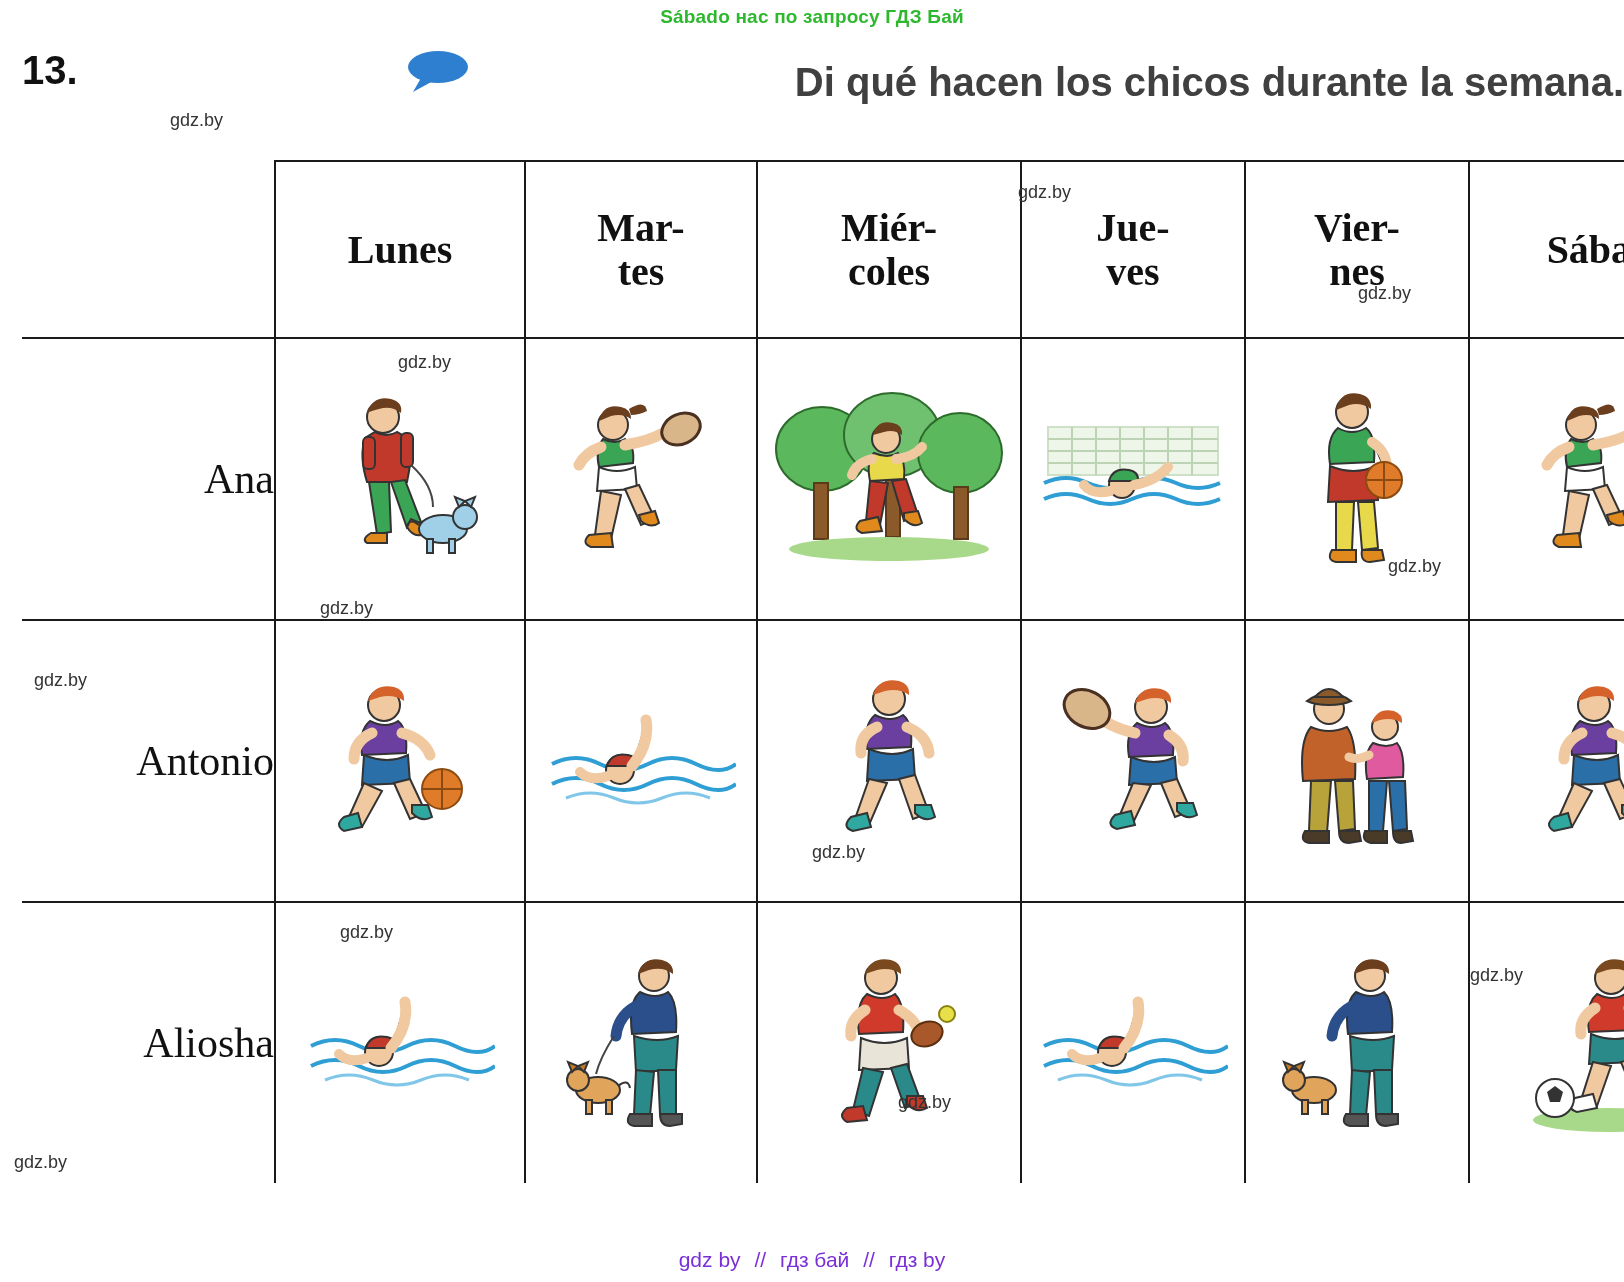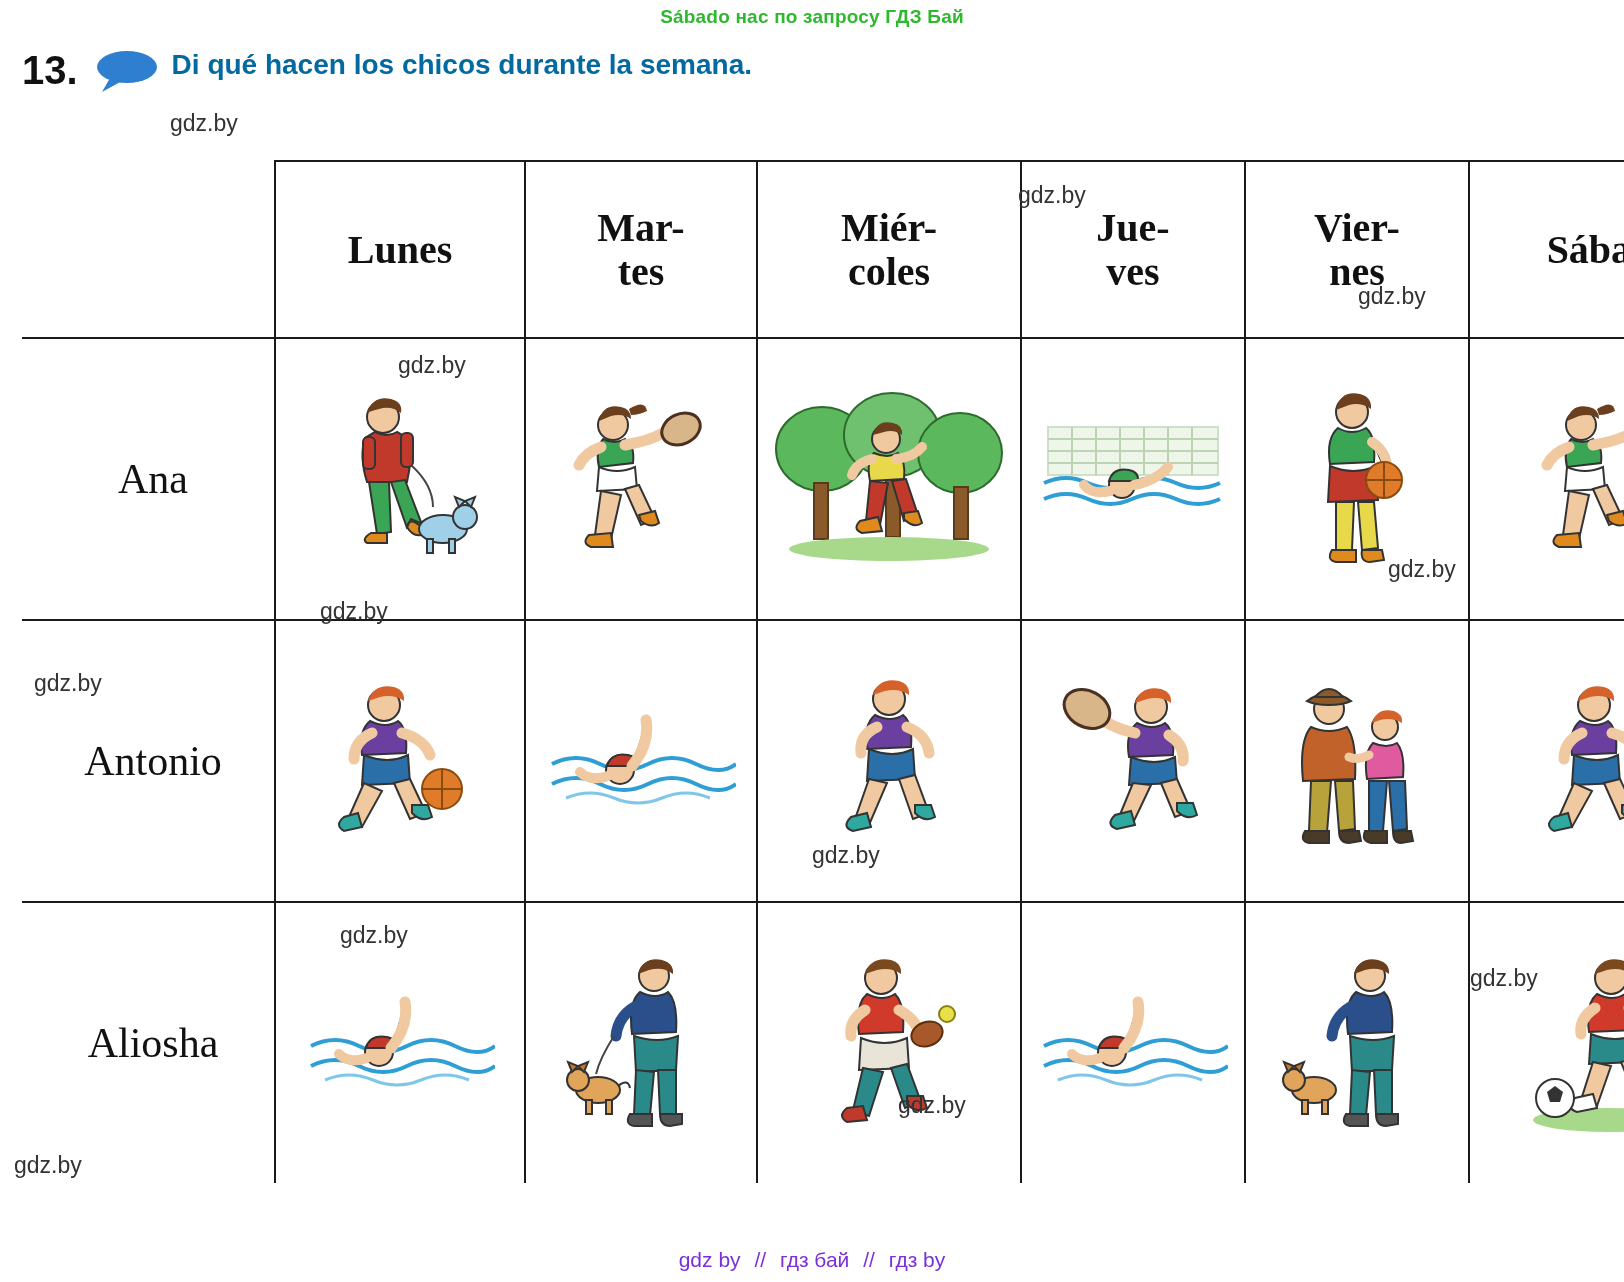--- a/index.html
+++ b/index.html
@@ -27,42 +27,43 @@
     font-size: 19px;
     font-weight: bold;
     padding-top: 6px;
     letter-spacing: 0.2px;
   }
   
   .ex-header {
     display: flex;
     align-items: flex-start;
     padding: 14px 0 0 22px;
+    justify-content: space-between;
   }
   .ex-number {
     font-size: 40px;
     font-weight: bold;
     color: #111;
     line-height: 1;
     margin-top: 8px;
   }
   .speech-icon {
     margin: 6px 14px 0 18px;
   }
   .ex-title {
-    font-size: 28px;
+    font-size: 40px;
     font-weight: bold;
-    color: #0369a1;
+    color: #404040;
     line-height: 1.05;
-    margin-top: 8px;
+    margin-top: 19px;
   }
   .wm {
     position: absolute;
     color: #333;
-    font-size: 23px;
+    font-size: 18px;
     font-family: "Liberation Sans", sans-serif;
     white-space: nowrap;
     pointer-events: none;
   }
   
   .tbl-wrap {
     position: absolute;
     left: 22px;
     top: 160px;
     width: 1578px;
@@ -92,21 +93,21 @@
     border-left: none;
     border-right: 2px solid #1a1a1a;
   }
   table.week tr.head th:last-child {
     border-right: none;
   }
   table.week td.name {
     font-family: "Liberation Serif", serif;
     font-size: 42px;
     color: #111;
-    text-align: center;
+    text-align: right;
     padding-left: 10px;
     border-left: none;
     height: 280px;
   }
   table.week td.cell {
     text-align: center;
   }
   table.week td.cell:last-child {
     border-right: none;
   }

